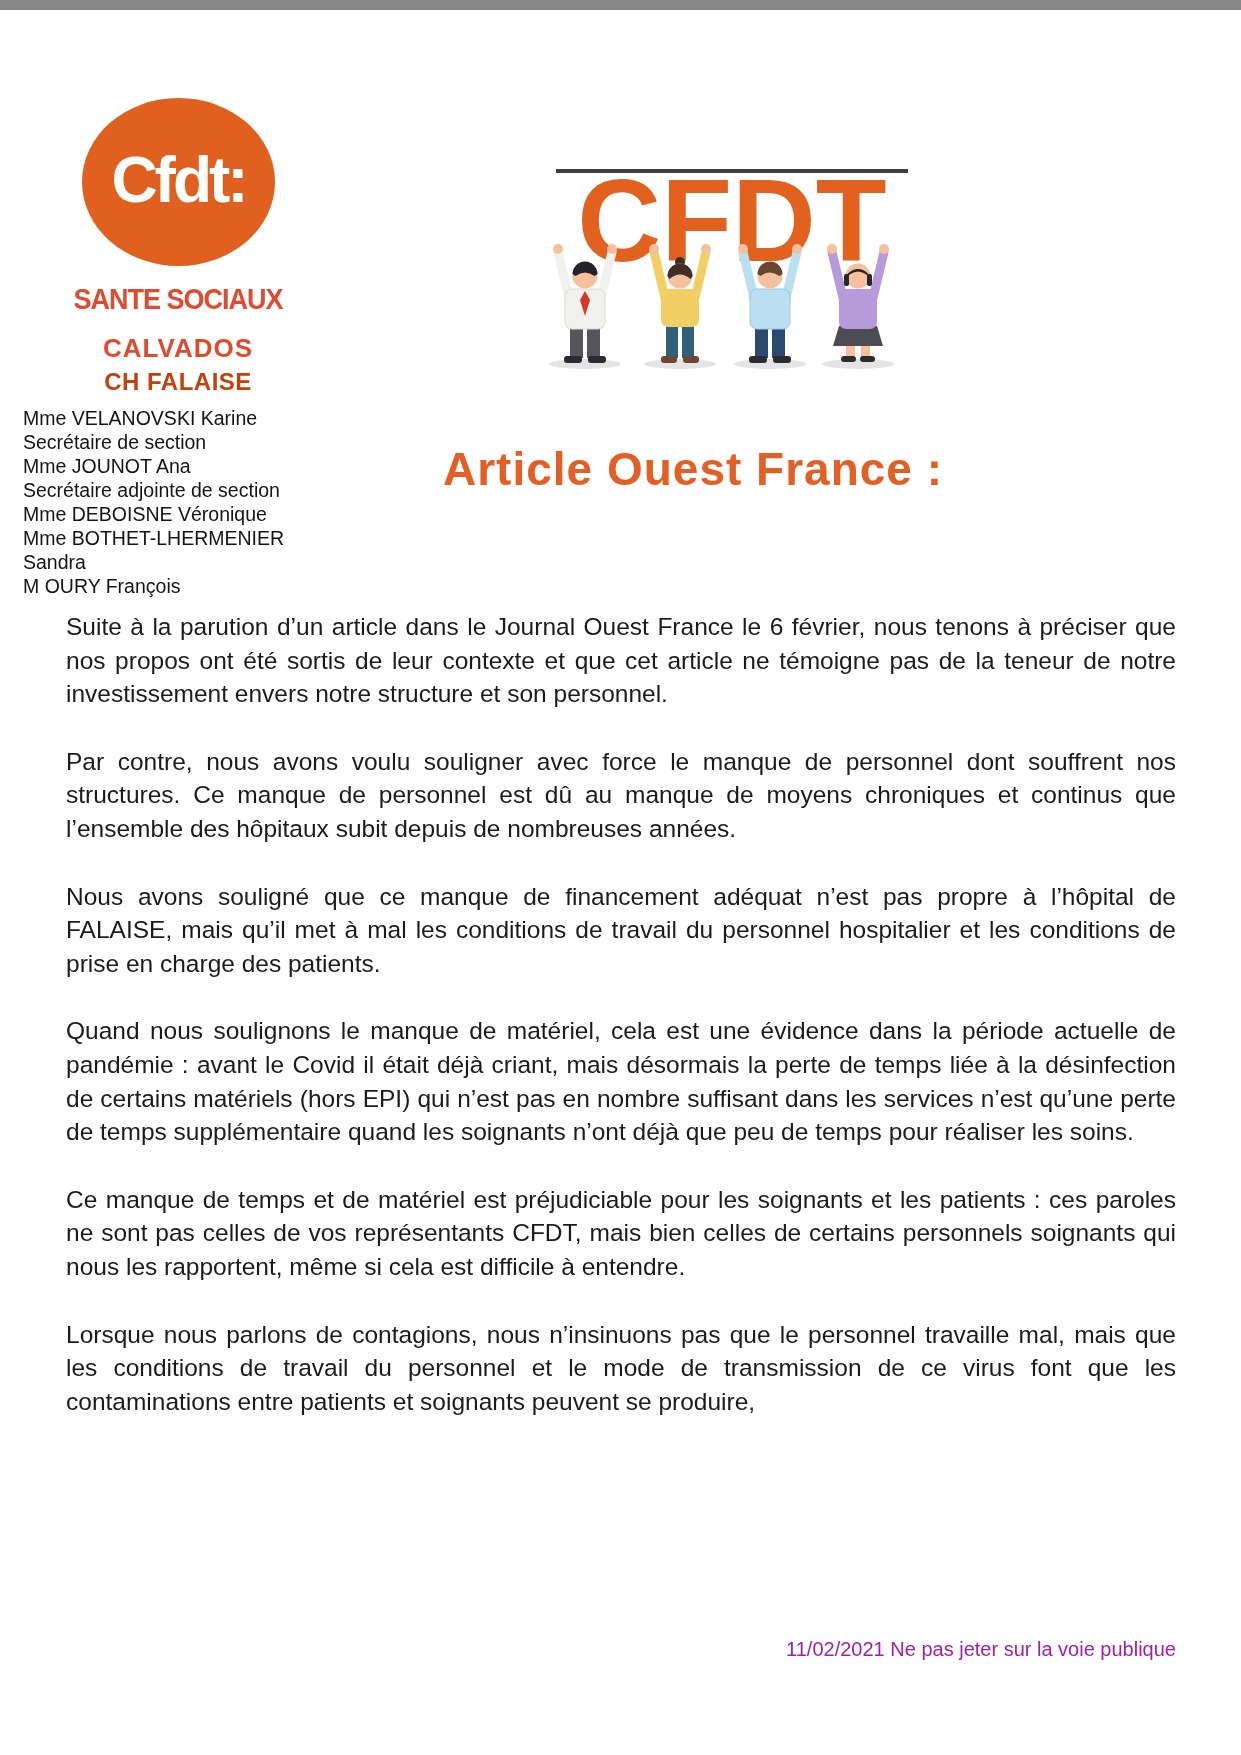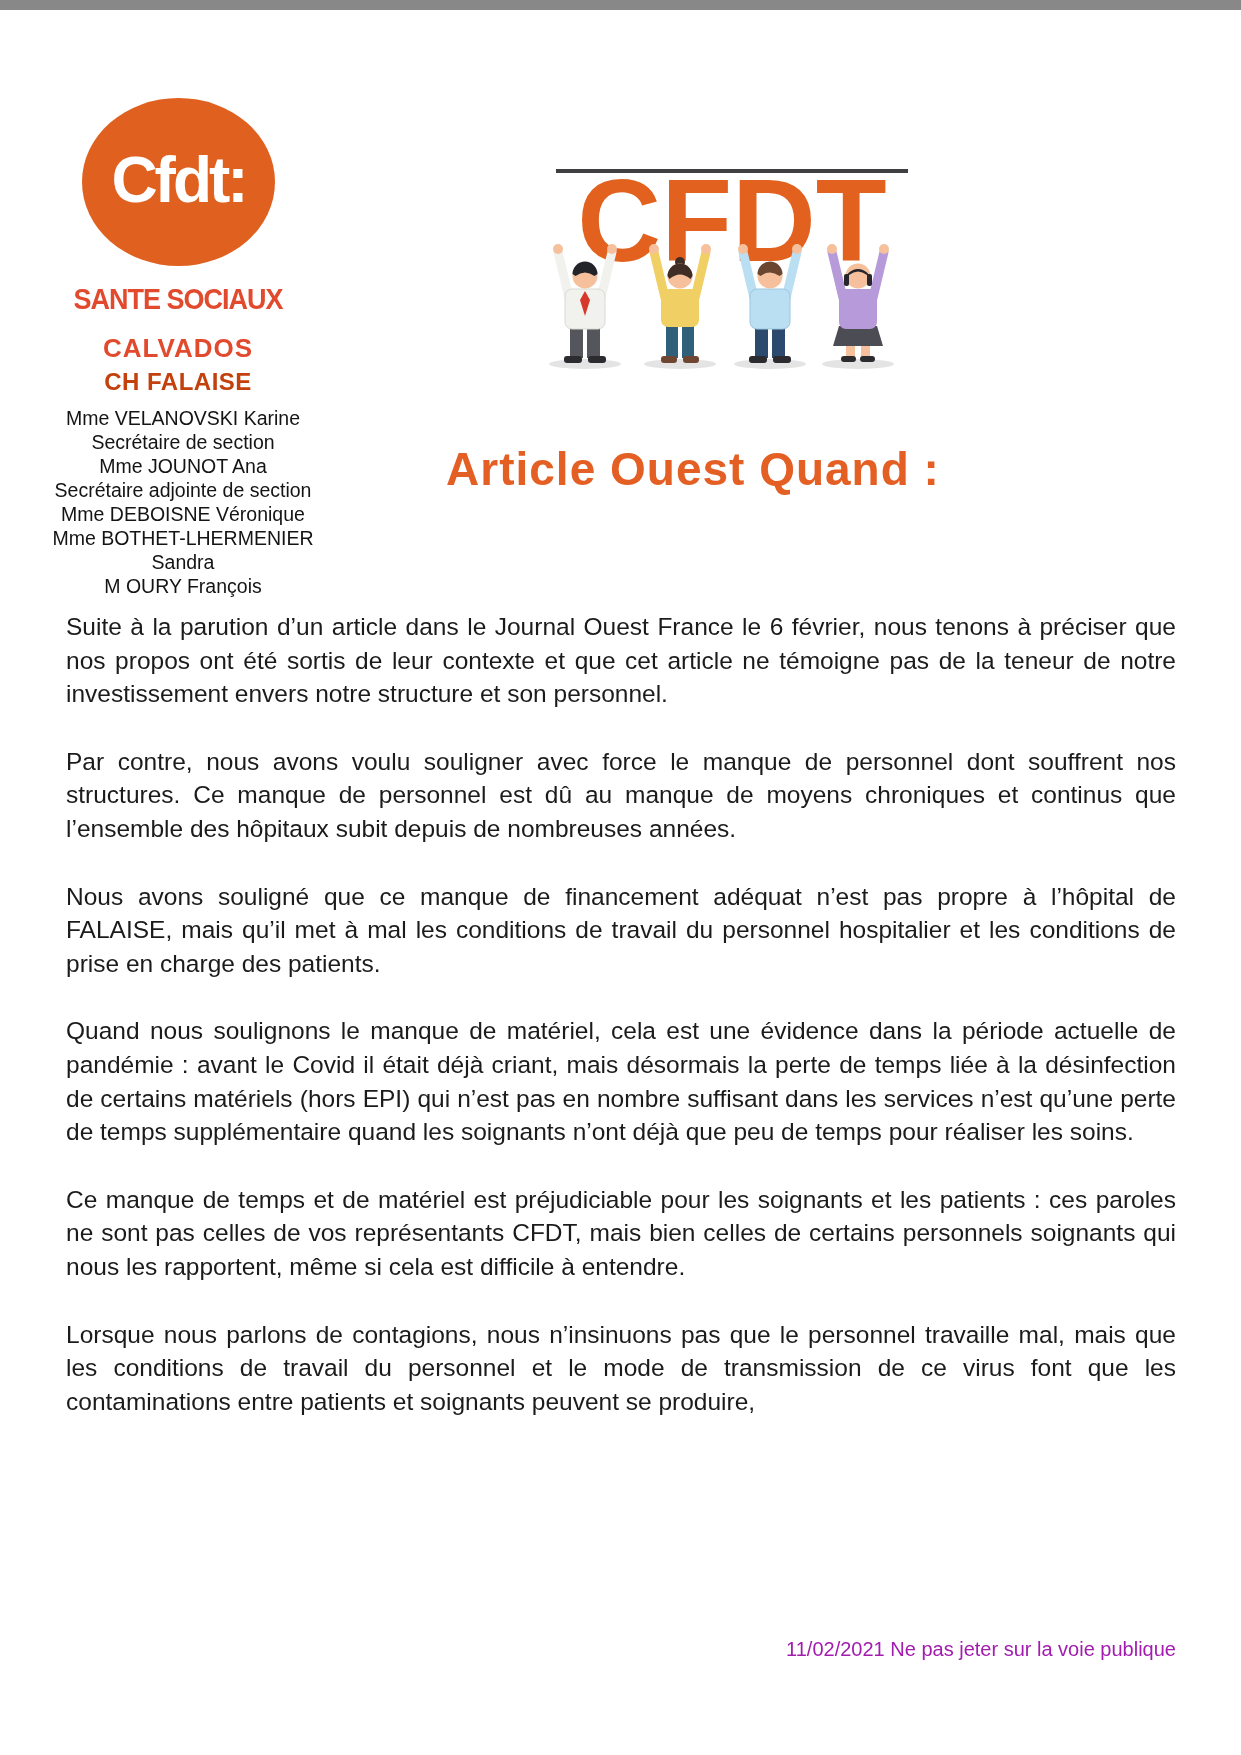--- a/index.html
+++ b/index.html
@@ -29,21 +29,21 @@
   }
   .logo-line2{
     position:absolute;left:28px;top:323px;width:300px;text-align:center;
     color:#E24A2E;font-size:26px;font-weight:bold;letter-spacing:1px;
   }
   .logo-line3{
     position:absolute;left:28px;top:358px;width:300px;text-align:center;
     color:#c2410c;font-size:24px;font-weight:bold;letter-spacing:0.5px;
   }
   .contacts{
-    position:absolute;left:23px;top:396px;width:320px;text-align:center;
+    position:absolute;left:23px;top:396px;width:320px;
     font-size:19.5px;line-height:24px;color:#141414;
   }
   
   .illustration{position:absolute;left:470px;top:138px;width:450px;height:230px;}
   
   .title{
     position:absolute;left:243px;top:432px;width:900px;text-align:center;
     color:#E45F24;font-size:46px;font-weight:bold;letter-spacing:1px;
   }
   
@@ -146,21 +146,21 @@
         <circle cx="26" cy="101" r="5" fill="#F5C09B"></circle>
         <rect x="-19" y="141" width="38" height="40" rx="7" fill="#b79ad9"></rect>
         <circle cx="0" cy="128" r="12.5" fill="#F5C09B"></circle>
         <path d="M-13,134 a13,13 0 0 1 26,0 l-4,-1 l0,-6 q-9,-7 -18,0 l0,6 z" fill="#26262c"></path>
         <rect x="-14" y="126" width="5" height="12" rx="2" fill="#26262c"></rect>
         <rect x="9" y="126" width="5" height="12" rx="2" fill="#26262c"></rect>
       </g>
     </svg>
   </div>
 
-  <div class="title">Article Ouest Quand :</div>
+  <div class="title">Article Ouest France :</div>
 
   <div class="body-text">
     <p>Suite à la parution d’un article dans le Journal Ouest France le 6 février, nous tenons à préciser que nos propos ont été sortis de leur contexte et que cet article ne témoigne pas de la teneur de notre investissement envers notre structure et son personnel.</p>
     <p>Par contre, nous avons voulu souligner avec force le manque de personnel dont souffrent nos structures. Ce manque de personnel est dû au manque de moyens chroniques et continus que l’ensemble des hôpitaux subit depuis de nombreuses années.</p>
     <p>Nous avons souligné que ce manque de financement adéquat n’est pas propre à l’hôpital de FALAISE, mais qu’il met à mal les conditions de travail du personnel hospitalier et les conditions de prise en charge des patients.</p>
     <p>Quand nous soulignons le manque de matériel, cela est une évidence dans la période actuelle de pandémie : avant le Covid il était déjà criant, mais désormais la perte de temps liée à la désinfection de certains matériels (hors EPI) qui n’est pas en nombre suffisant dans les services n’est qu’une perte de temps supplémentaire quand les soignants n’ont déjà que peu de temps pour réaliser les soins.</p>
     <p>Ce manque de temps et de matériel est préjudiciable pour les soignants et les patients : ces paroles ne sont pas celles de vos représentants CFDT, mais bien celles de certains personnels soignants qui nous les rapportent, même si cela est difficile à entendre.</p>
     <p>Lorsque nous parlons de contagions, nous n’insinuons pas que le personnel travaille mal, mais que les conditions de travail du personnel et le mode de transmission de ce virus font que les contaminations entre patients et soignants peuvent se produire,</p>
   </div>
 

